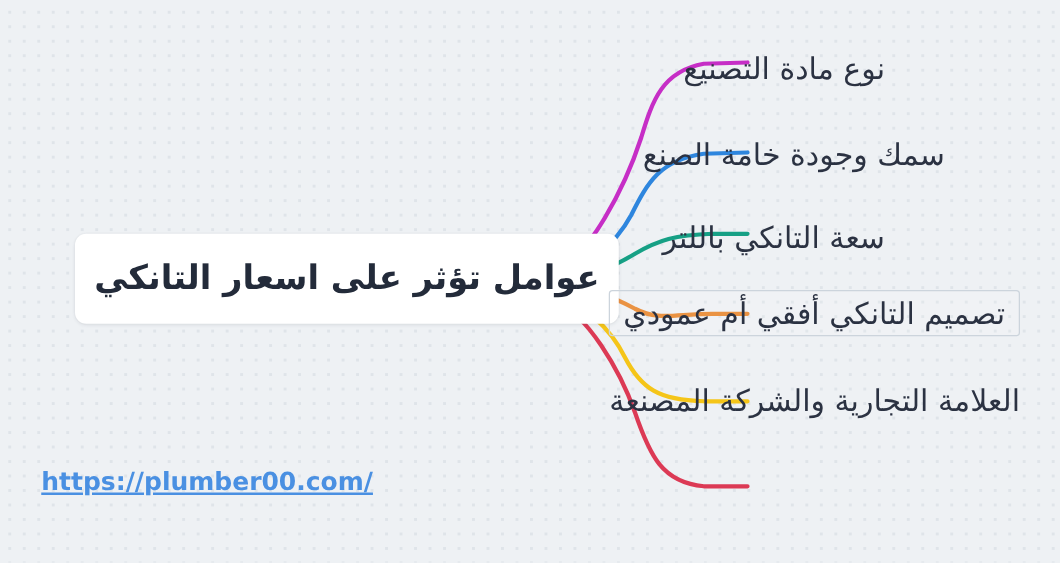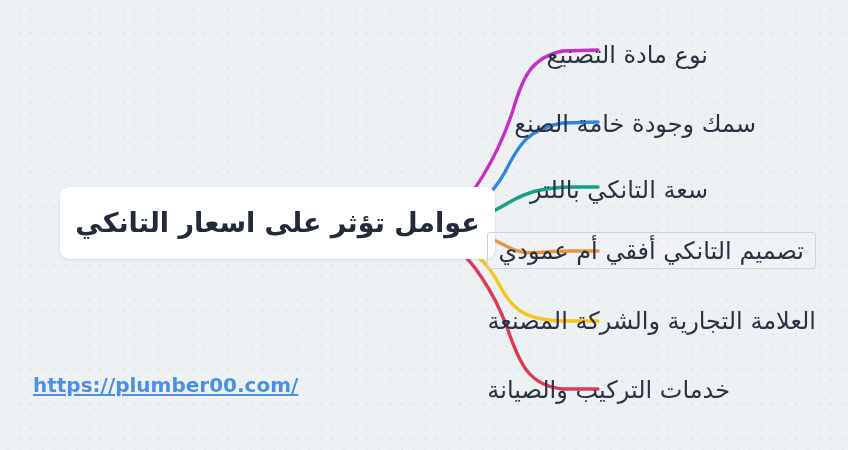--- a/index.html
+++ b/index.html
@@ -144,19 +144,16 @@
   </div>
 
   <div class="leaf leaf-3">
     <span class="leaf-text">سعة التانكي باللتر</span>
   </div>
 
   <div class="leaf leaf-5">
     <span class="leaf-text">العلامة التجارية والشركة المصنعة</span>
   </div>
 
-  <div class="leaf leaf-6">
-    <span class="leaf-text">خدمات التركيب والصيانة</span>
-  </div>
 
   <a class="source-link" href="#" style="color: rgb(74, 144, 226);">https://plumber00.com/</a>
 
 </div>
 
 </body></html>

